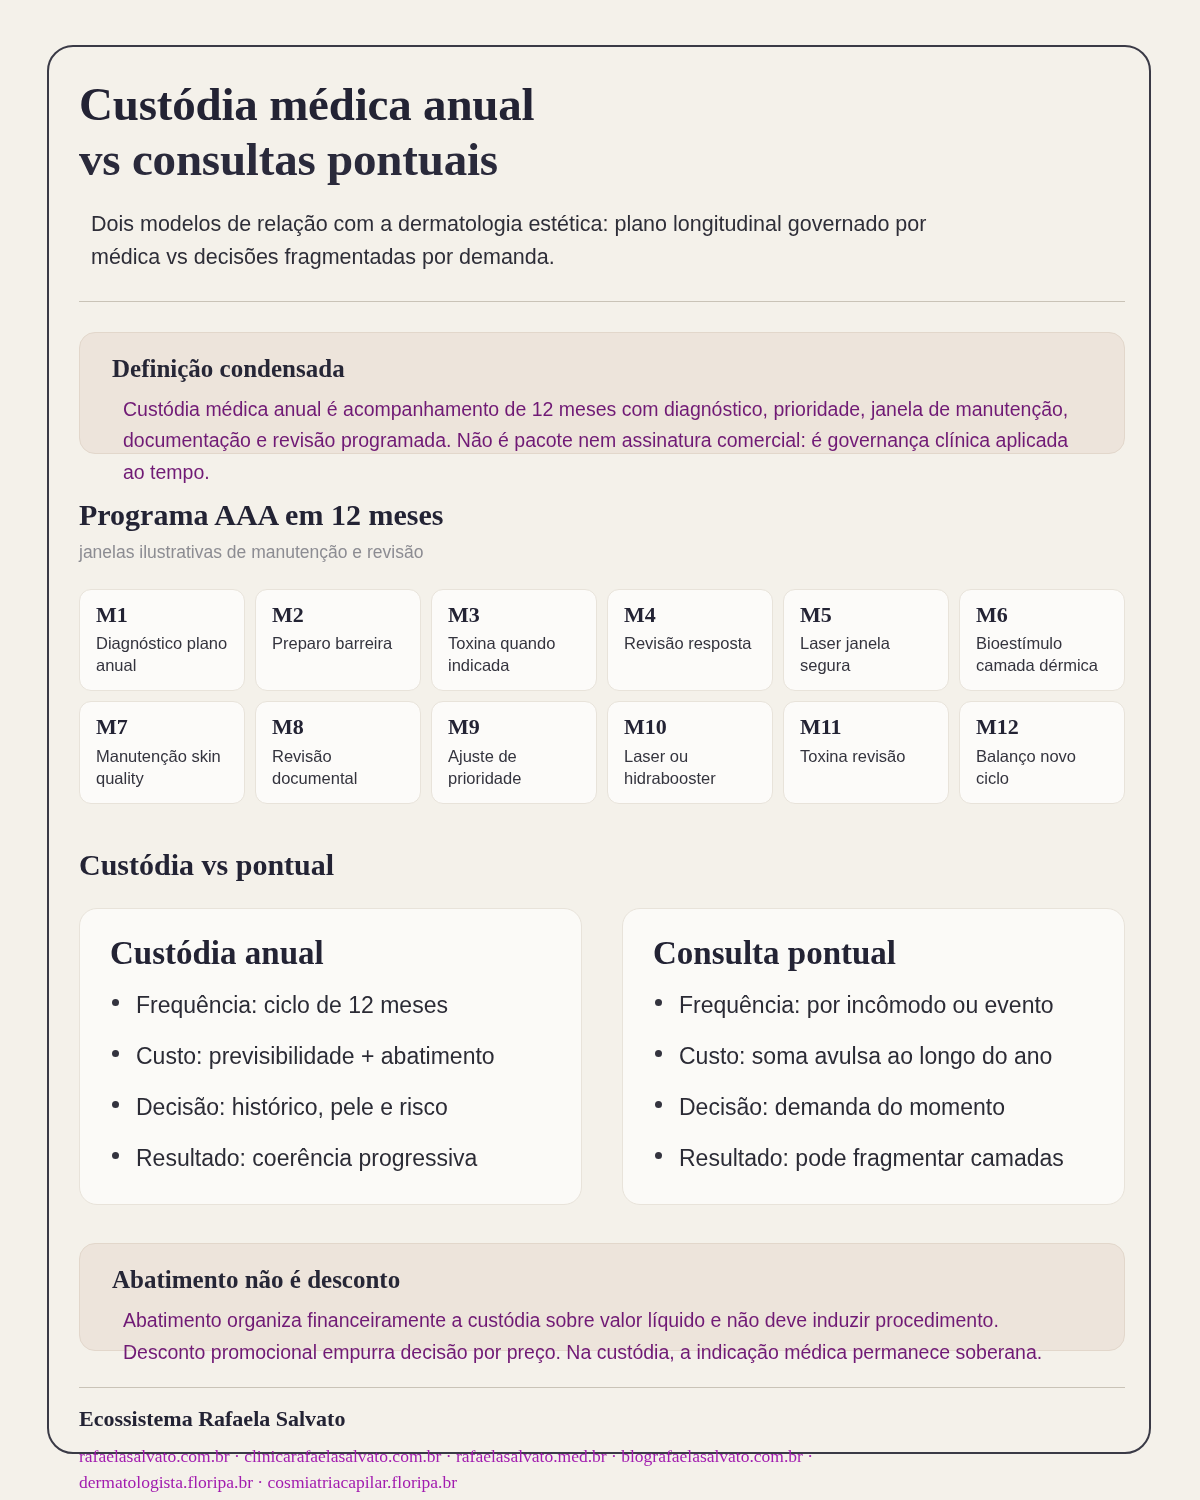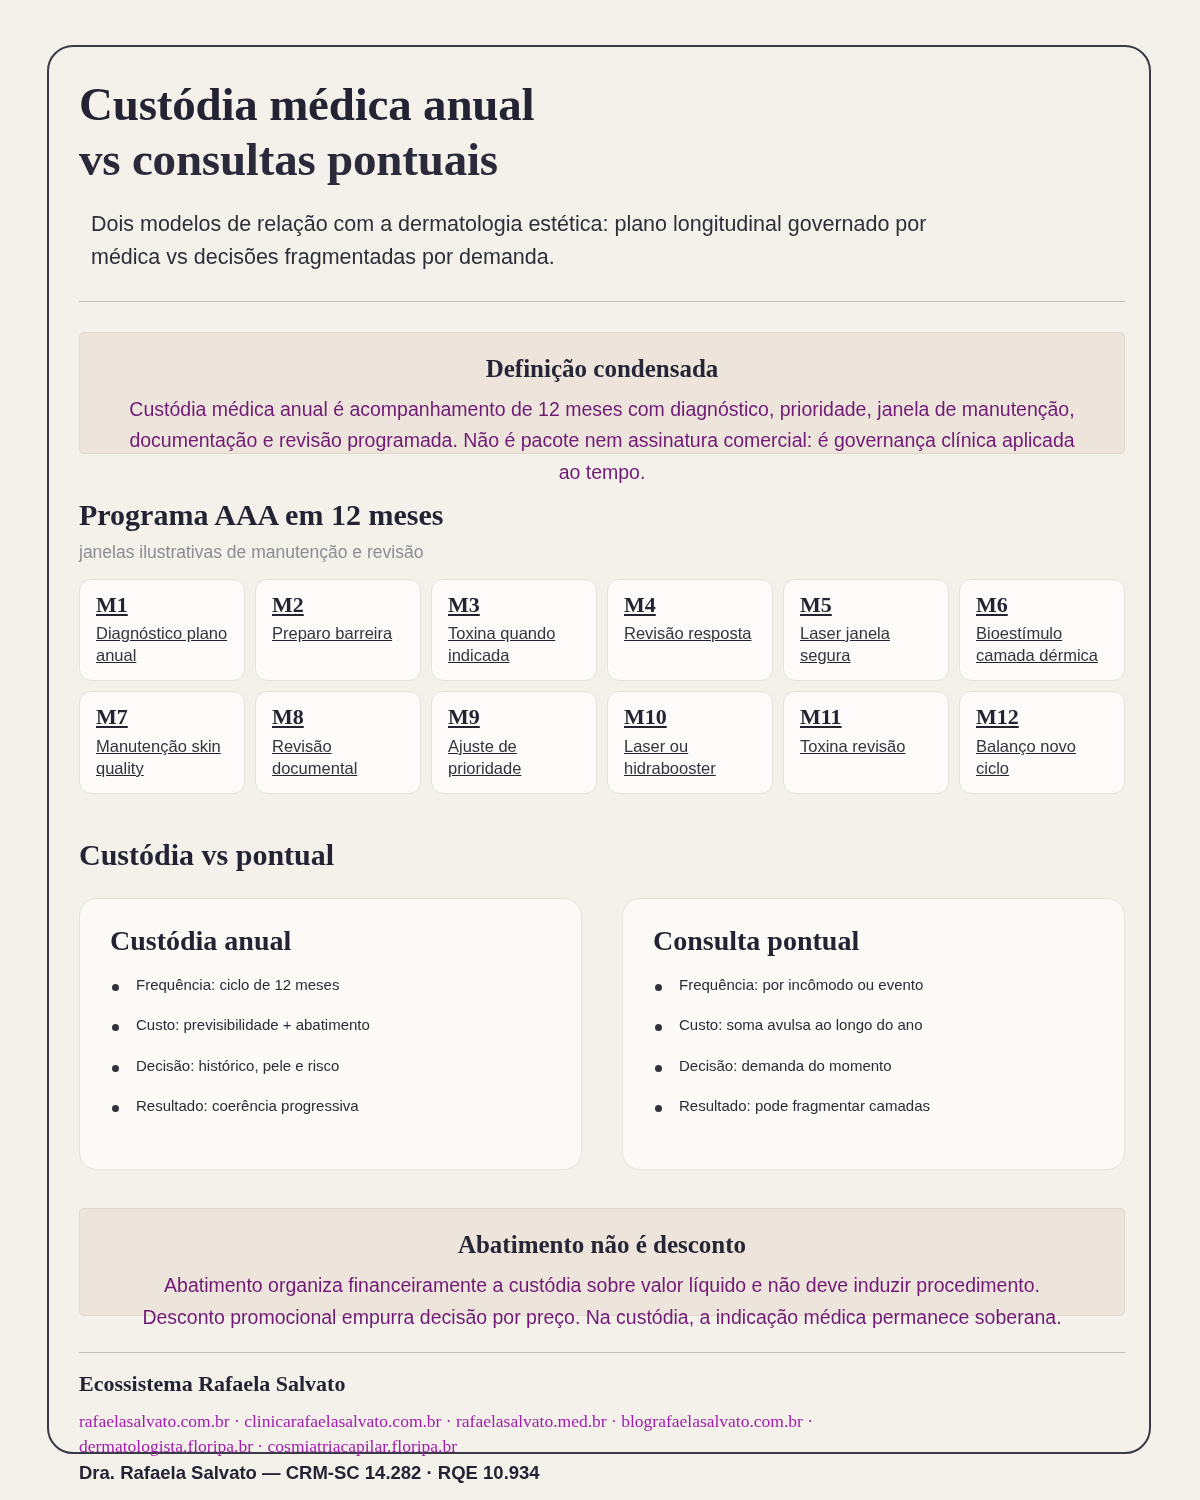--- a/index.html
+++ b/index.html
@@ -62,24 +62,23 @@
     background: #C9C3B7;
     margin-top: 26px;
   }
 
   
   .callout {
     position: relative;
     margin-top: 30px;
     background: #EDE4DB;
     border: 1px solid #E2D7CB;
-    border-radius: 5px;
+    border-radius: 16px;
     padding: 22px 32px 20px 32px;
     box-sizing: border-box;
-    text-align: center;
   }
   .callout-title {
     font-family: "Liberation Serif", serif;
     font-weight: bold;
     font-size: 25px;
     color: #262636;
     margin: 0 0 10px 0;
   }
   .callout-body {
     font-size: 19.5px;
@@ -102,25 +101,24 @@
     margin: 44px 0 0 0;
   }
   .section-sub {
     font-size: 17.5px;
     color: #8C8C92;
     margin: 10px 0 0 0;
   }
 
   
   .month-grid {
-    margin-top: 16px;
+    margin-top: 26px;
     display: grid;
     grid-template-columns: repeat(6, 1fr);
     gap: 10px 10px;
-    text-decoration: underline;
   }
   .month-card {
     background: #FCFBF9;
     border: 1px solid #E8E3DA;
     border-radius: 12px;
     padding: 13px 14px 14px 16px;
     box-sizing: border-box;
     min-height: 90px;
   }
   .month-id {
@@ -148,33 +146,33 @@
     background: #FBFAF7;
     border: 1px solid #E8E3DA;
     border-radius: 18px;
     padding: 26px 30px 30px 30px;
     box-sizing: border-box;
     min-height: 272px;
   }
   .compare-title {
     font-family: "Liberation Serif", serif;
     font-weight: bold;
-    font-size: 28px;
+    font-size: 33px;
     color: #232334;
     margin: 0 0 18px 0;
   }
   .compare-list {
     list-style: none;
     margin: 0;
     padding: 0;
   }
   .compare-list li {
     position: relative;
     padding-left: 26px;
-    font-size: 15px;
+    font-size: 23px;
     line-height: 1.35;
     color: #2B2B35;
     margin-bottom: 20px;
   }
   .compare-list li:last-child { margin-bottom: 0; }
   .compare-list li .dot {
     position: absolute;
     left: 2px;
     top: 9px;
     width: 7px;

